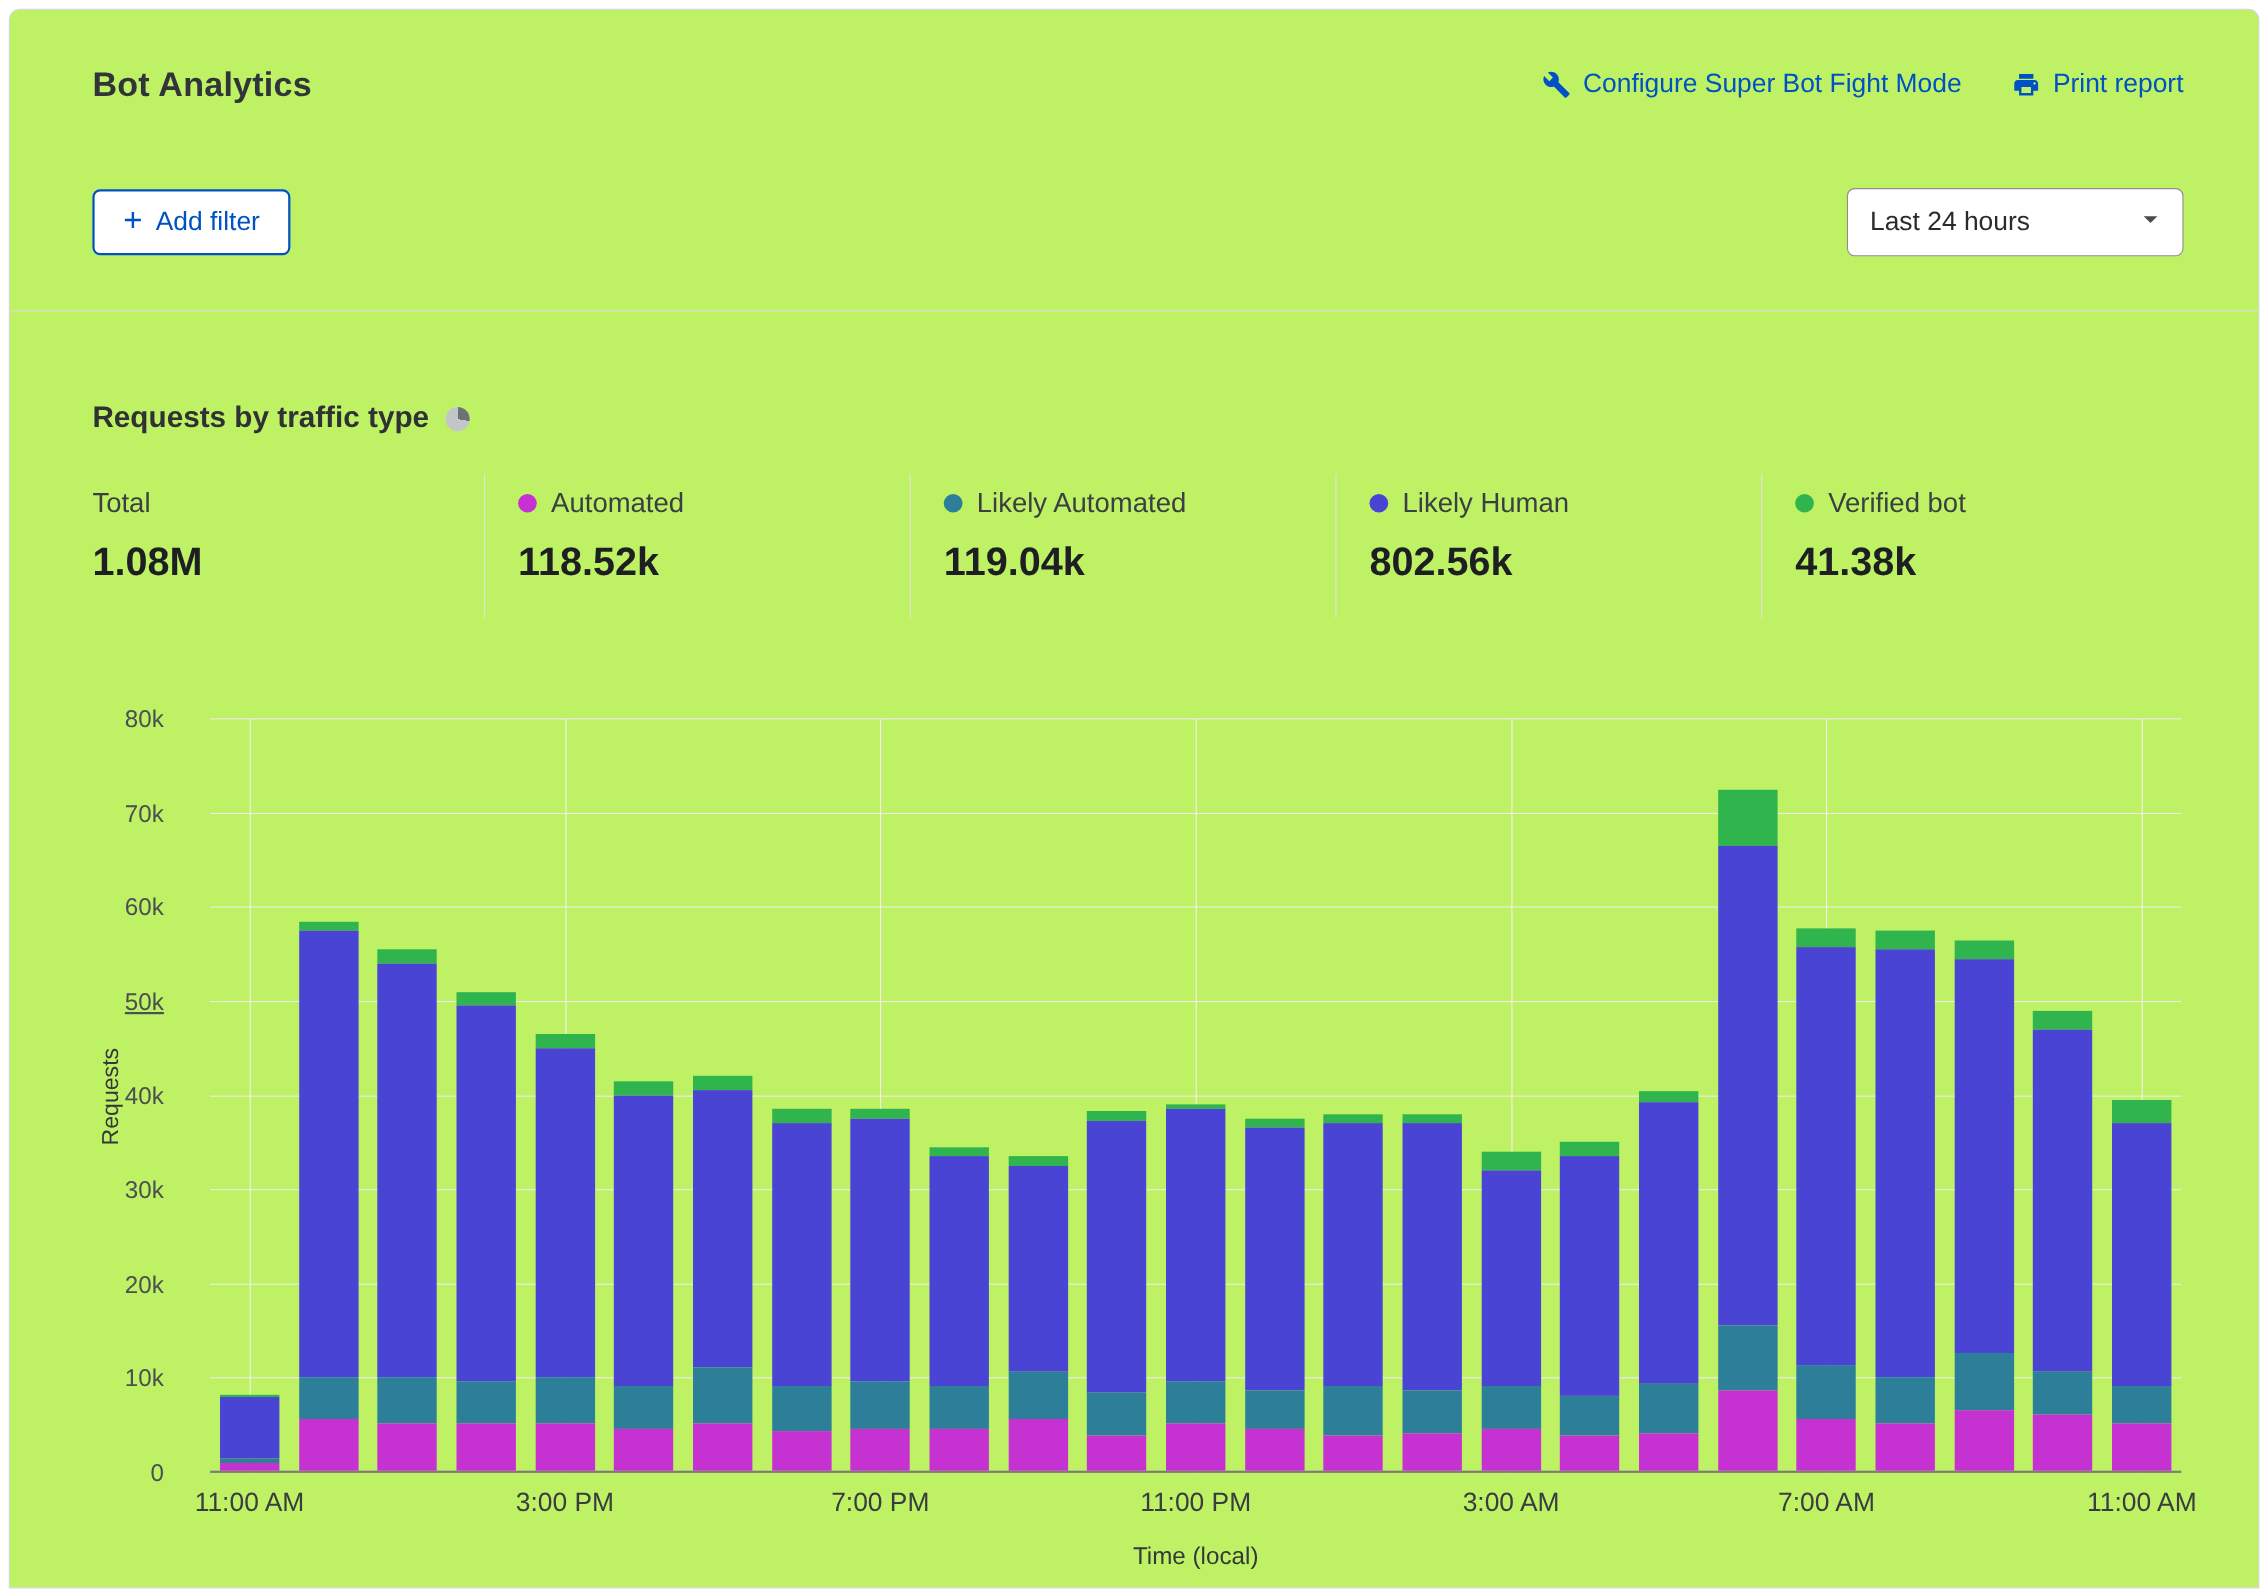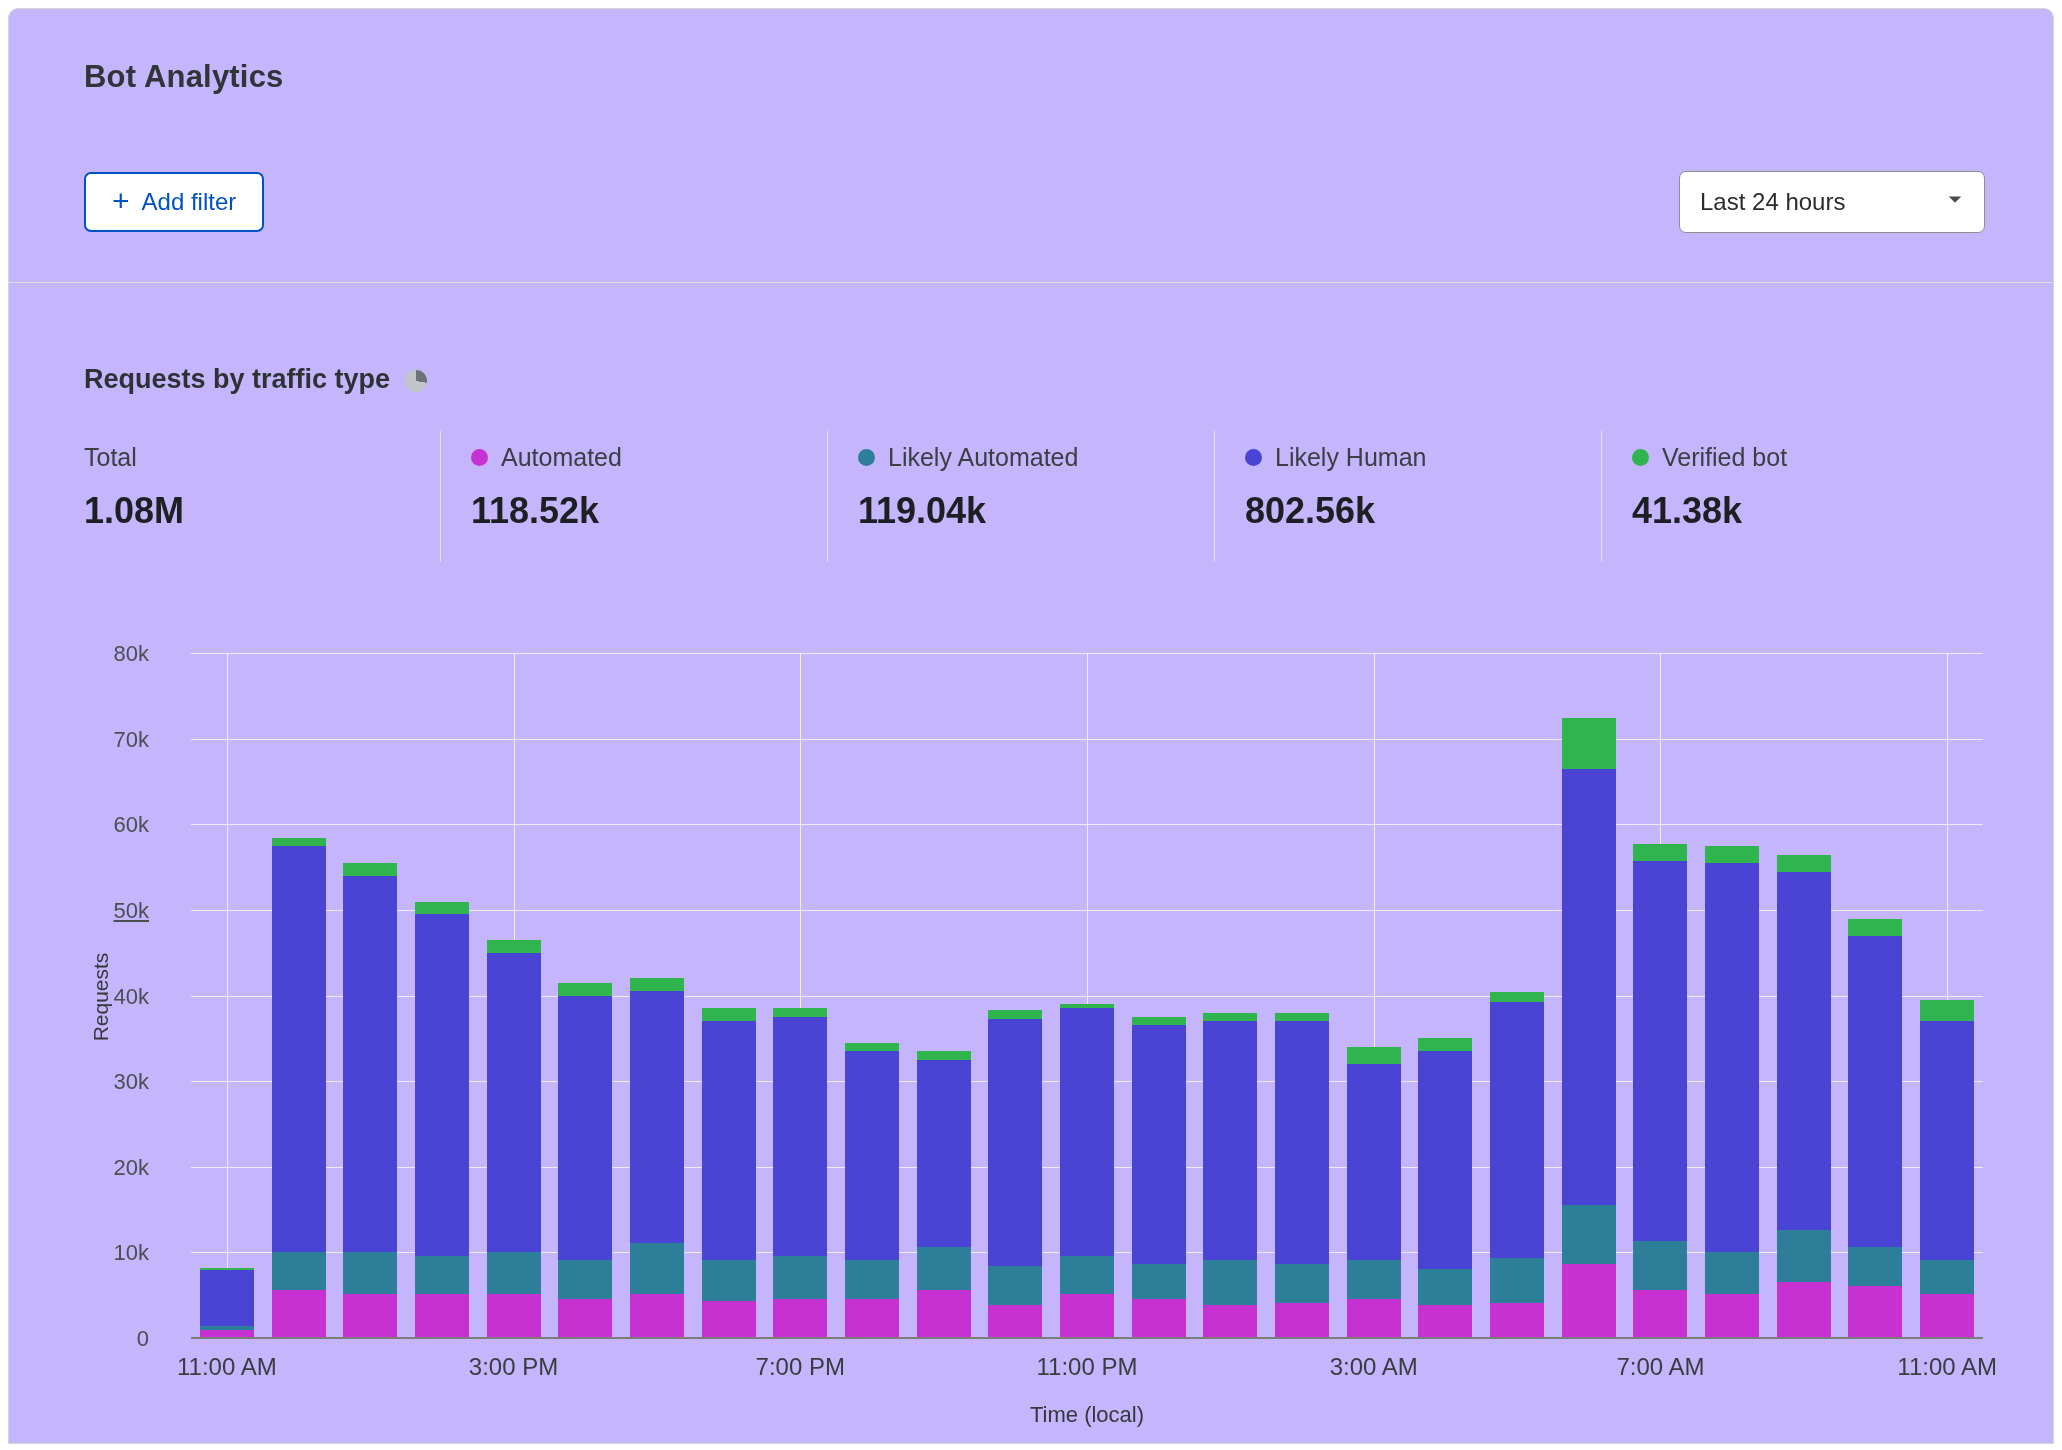--- a/index.html
+++ b/index.html
@@ -6,21 +6,21 @@
   html,body { background:#ffffff; }
   body {
     font-family:"Liberation Sans", sans-serif;
     width:2062px; height:1450px;
     position:relative; overflow:hidden;
     color:#2b2d30;
   }
   .card {
     position:absolute; left:8px; top:8px;
     width:2046px; height:1436px;
-    background:#c4b5fd;
+    background:#bef264;
     border:1px solid #d6d6d6;
     border-radius:10px 10px 0 0;
   }
   
   .header { padding:50px 68px 49px 75px; border-bottom:1px solid #dcdcdc; }
   .header-row1 { display:flex; justify-content:space-between; align-items:center; }
   .page-title { font-size:31px; font-weight:bold; color:#313539; letter-spacing:0.2px; }
   .header-links { display:flex; align-items:center; gap:46px; }
   .hlink { display:flex; align-items:center; gap:11px; color:#0051C3; font-size:24px; cursor:pointer; text-decoration:none; }
   .hlink svg { display:block; }
@@ -91,20 +91,38 @@
   }
 </style>
 </head>
 <body>
 
 <div class="card">
 
   <div class="header">
     <div class="header-row1">
       <div class="page-title">Bot Analytics</div>
+      <div class="header-links">
+        <a class="hlink">
+          <span>
+            <svg width="26" height="26" viewBox="0 0 24 24" fill="#0051C3">
+                <path d="M22.7 19l-9.1-9.1c.9-2.3.4-5-1.5-6.9-2-2-5-2.4-7.4-1.3L9 6 6 9 1.6 4.7C.4 7.1.9 10.1 2.9 12.1c1.9 1.9 4.6 2.4 6.9 1.5l9.1 9.1c.4.4 1 .4 1.4 0l2.3-2.3c.5-.4.5-1.1.1-1.4z"></path>
+              </svg>
+          </span>
+          <span>Configure Super Bot Fight Mode</span>
+        </a>
+        <a class="hlink">
+          <span>
+            <svg width="26" height="26" viewBox="0 0 24 24" fill="#0051C3">
+                <path d="M19 8H5c-1.66 0-3 1.34-3 3v6h4v4h12v-4h4v-6c0-1.66-1.34-3-3-3zm-3 11H8v-5h8v5zm3-7c-.55 0-1-.45-1-1s.45-1 1-1 1 .45 1 1-.45 1-1 1zm-1-9H6v4h12V3z"></path>
+              </svg>
+          </span>
+          <span>Print report</span>
+        </a>
+      </div>
     </div>
     <div class="header-row2">
       <button class="add-filter-btn">
         <span class="plus">+</span>
         <span>Add filter</span>
       </button>
       <div class="time-select">
         <span>Last 24 hours</span>
         <span>
           <svg width="30" height="30" viewBox="0 0 24 24" fill="#4a4d50">

